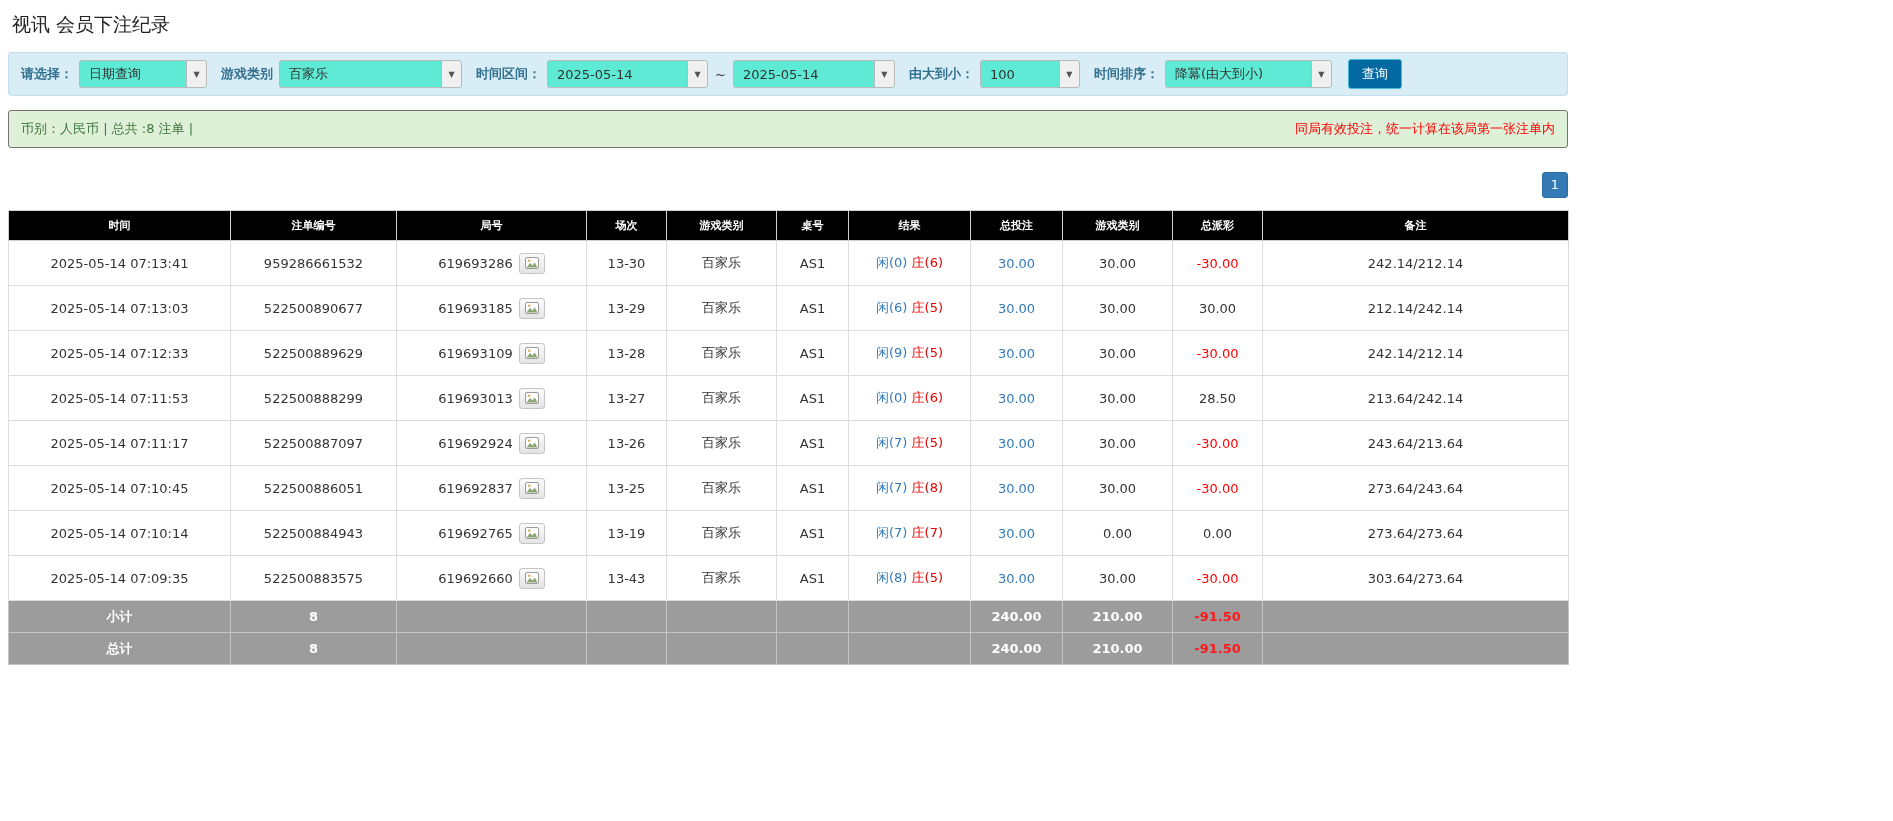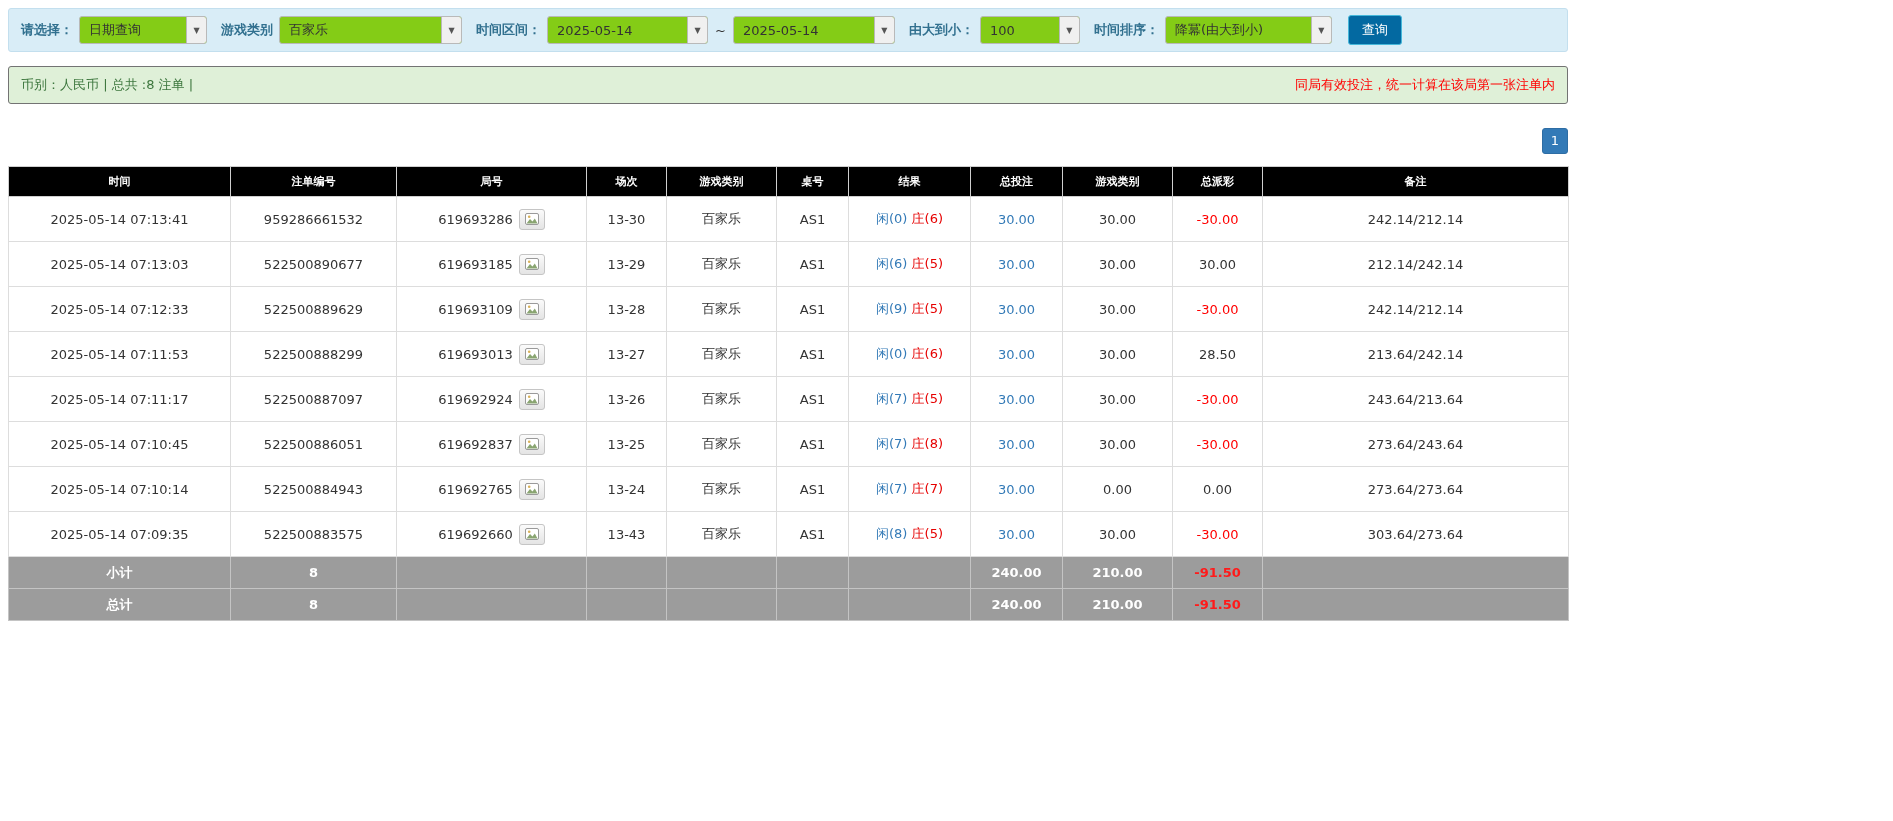--- a/index.html
+++ b/index.html
@@ -18,21 +18,21 @@
 .page{width:1560px;margin:0 8px;padding-top:8px;}
 .page-title{font-size:19px;font-weight:500;color:#222;margin:4px 0 14px 4px;}
 
 .filter-bar{
   background:#d9edf7;border:1px solid #c3dfee;border-radius:3px;
   height:44px;display:flex;align-items:center;gap:6px;padding:0 12px;
 }
 .flabel{color:#31708f;font-weight:bold;white-space:nowrap;margin-left:8px;}
 .flabel.first{margin-left:0;}
 .combo{
-  display:inline-flex;align-items:stretch;height:28px;background:#84cc16;
+  display:inline-flex;align-items:stretch;height:28px;background:#5eead4;
   border:1px solid #b9b9b9;border-radius:3px;overflow:hidden;cursor:pointer;
 }
 .combo-text{padding:0 9px;display:flex;align-items:center;white-space:nowrap;flex:1;color:#333;}
 .combo-arrow{
   width:20px;border-left:1px solid #b9b9b9;background:#f0f0f0;
   display:flex;align-items:center;justify-content:center;color:#555;font-size:8px;
 }
 .tilde{color:#333;margin:0 1px;}
 .search-btn{
   margin-left:10px;background:#0369a1;border:1px solid #46b8da;color:#fff;
@@ -75,20 +75,21 @@
 .neg{color:var(--neg-red);}
 tr.summary td{
   background:#9c9c9c;color:#fff;height:32px;border:1px solid #c4c4c4;font-weight:bold;
 }
 tr.summary td.neg{color:#ff1a1a;}
 </style>
 </head>
 <body>
 
 <div class="page">
+  <div class="page-title">视讯 会员下注纪录</div>
 
   <div class="filter-bar">
     <span class="flabel first">请选择：</span>
     <div class="combo" style="width:128px">
       <span class="combo-text">日期查询</span>
       <span class="combo-arrow">▼</span>
     </div>
 
     <span class="flabel">游戏类别</span>
     <div class="combo" style="width:183px">
@@ -299,21 +300,21 @@
           <td><span class="round-wrap">
               <span>619692765</span>
               <span class="icon-btn">
                 <svg width="14" height="12" viewBox="0 0 14 12">
                   <rect x="0.5" y="0.5" width="13" height="11" rx="1.5" fill="#fff" stroke="#9a9a9a"></rect>
                   <circle cx="4.2" cy="3.8" r="1.3" fill="#d8b25a"></circle>
                   <path d="M1.5 10.5 L5 6 L7.5 8.6 L9.8 5.6 L12.5 10.5 Z" fill="#8aa571"></path>
                 </svg>
               </span>
             </span></td>
-          <td>13-24</td>
+          <td>13-19</td>
           <td>百家乐</td>
           <td>AS1</td>
           <td><span class="player">闲(7)</span> <span class="banker">庄(7)</span></td>
           <td><a class="bet-link">30.00</a></td>
           <td>0.00</td>
           <td><span class="">0.00</span></td>
           <td>273.64/273.64</td>
         </tr>
         <tr>
           <td>2025-05-14 07:09:35</td>

